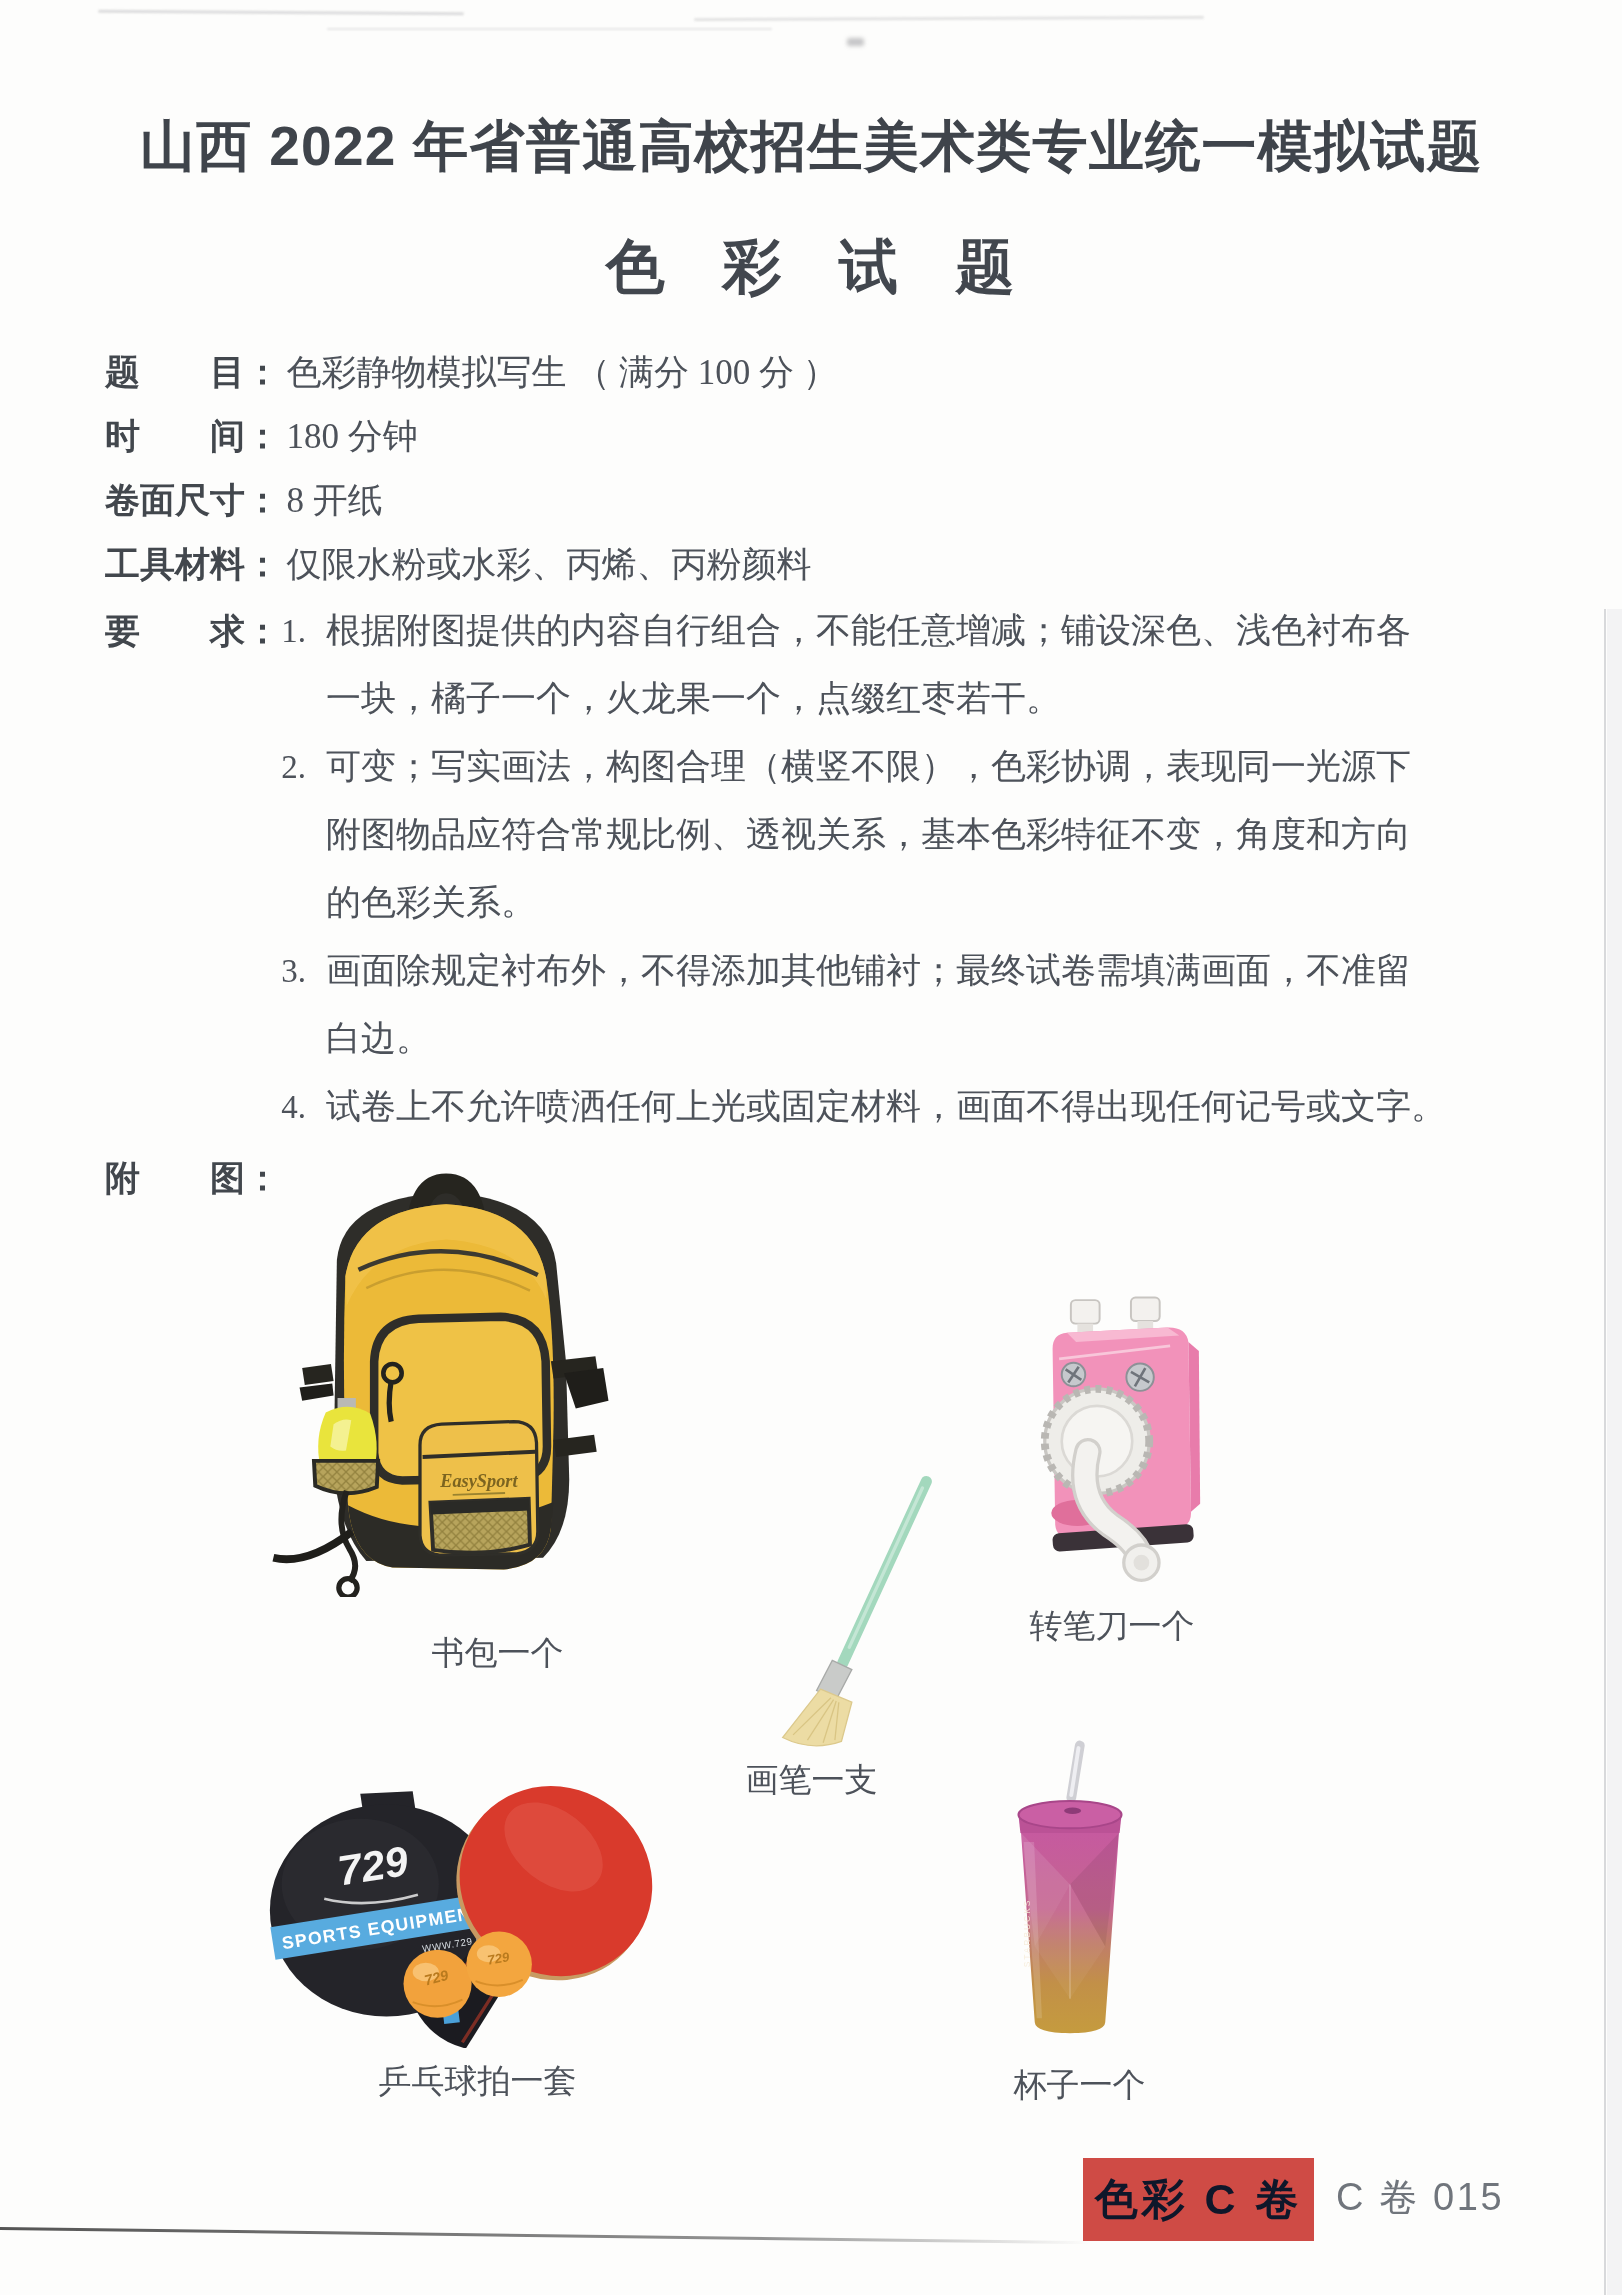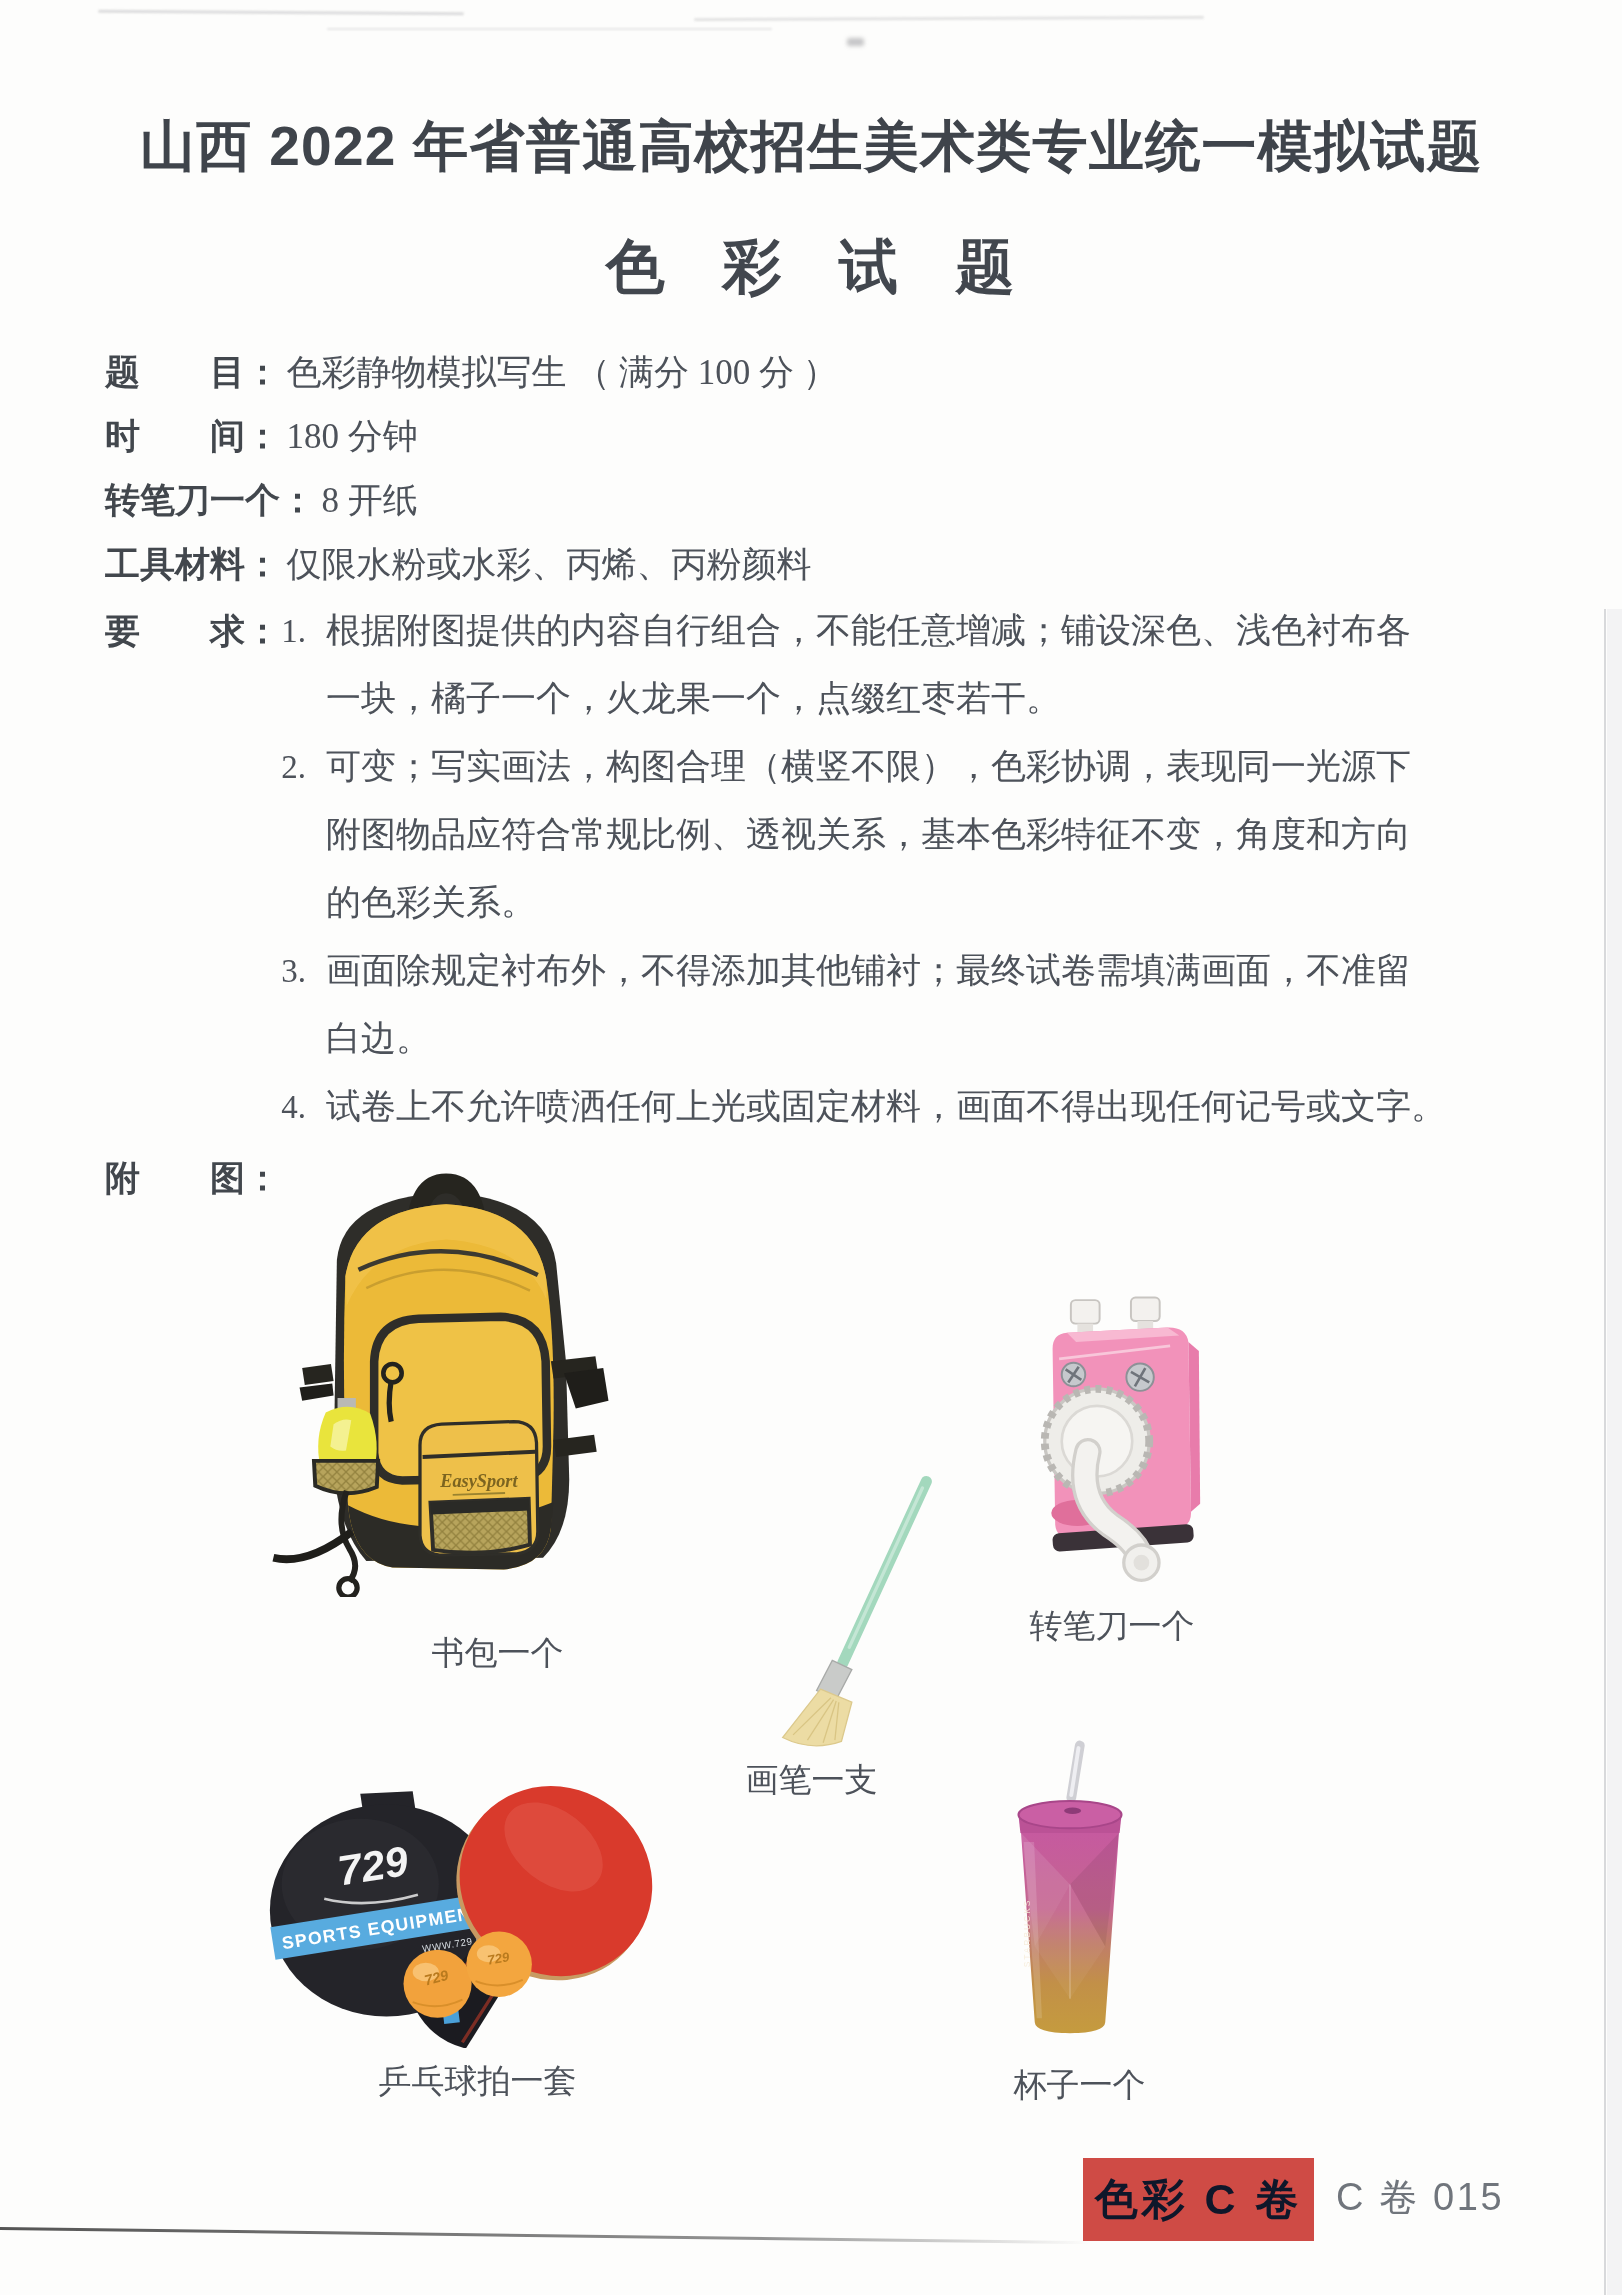--- a/index.html
+++ b/index.html
@@ -72,21 +72,21 @@
   <h2 class="subtitle">色 彩 试 题</h2>
 
   <div class="meta">
     <div class="meta-row">
       <span class="label">题　　目：</span><span class="value">色彩静物模拟写生 （ 满分 100 分 ）</span>
     </div>
     <div class="meta-row">
       <span class="label">时　　间：</span><span class="value">180 分钟</span>
     </div>
     <div class="meta-row">
-      <span class="label">转笔刀一个：</span><span class="value">8 开纸</span>
+      <span class="label">卷面尺寸：</span><span class="value">8 开纸</span>
     </div>
     <div class="meta-row">
       <span class="label">工具材料：</span><span class="value">仅限水粉或水彩、丙烯、丙粉颜料</span>
     </div>
   </div>
 
   <div class="req">
     <span class="label req-label">要　　求：</span>
     <div class="req-list">
       <div class="req-item">

